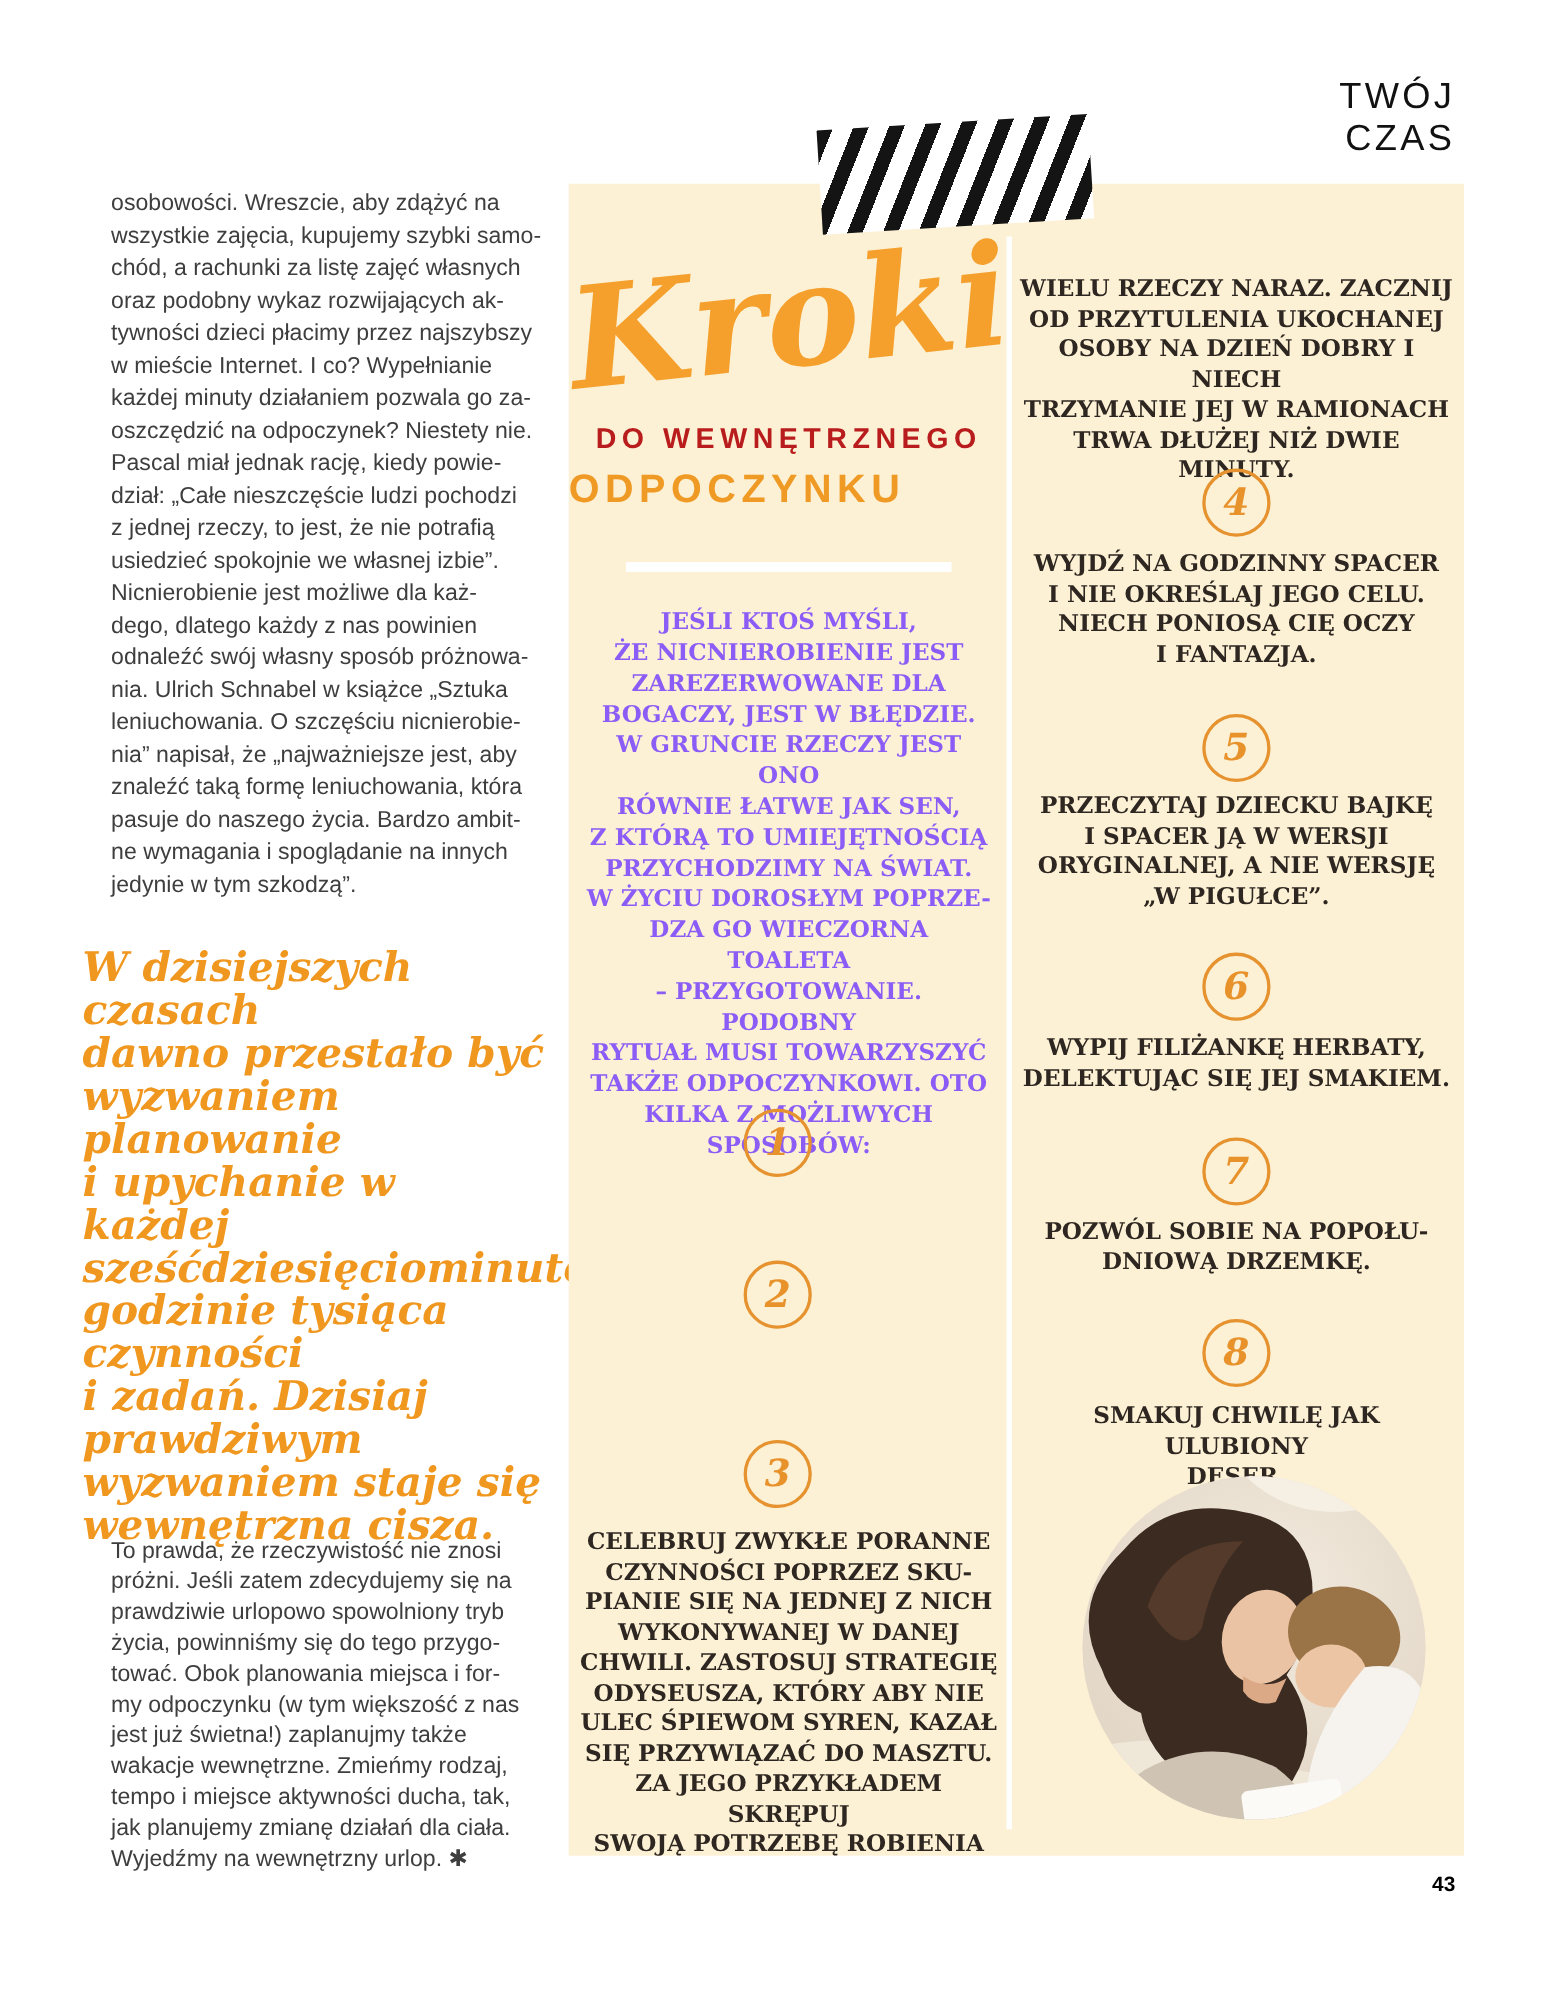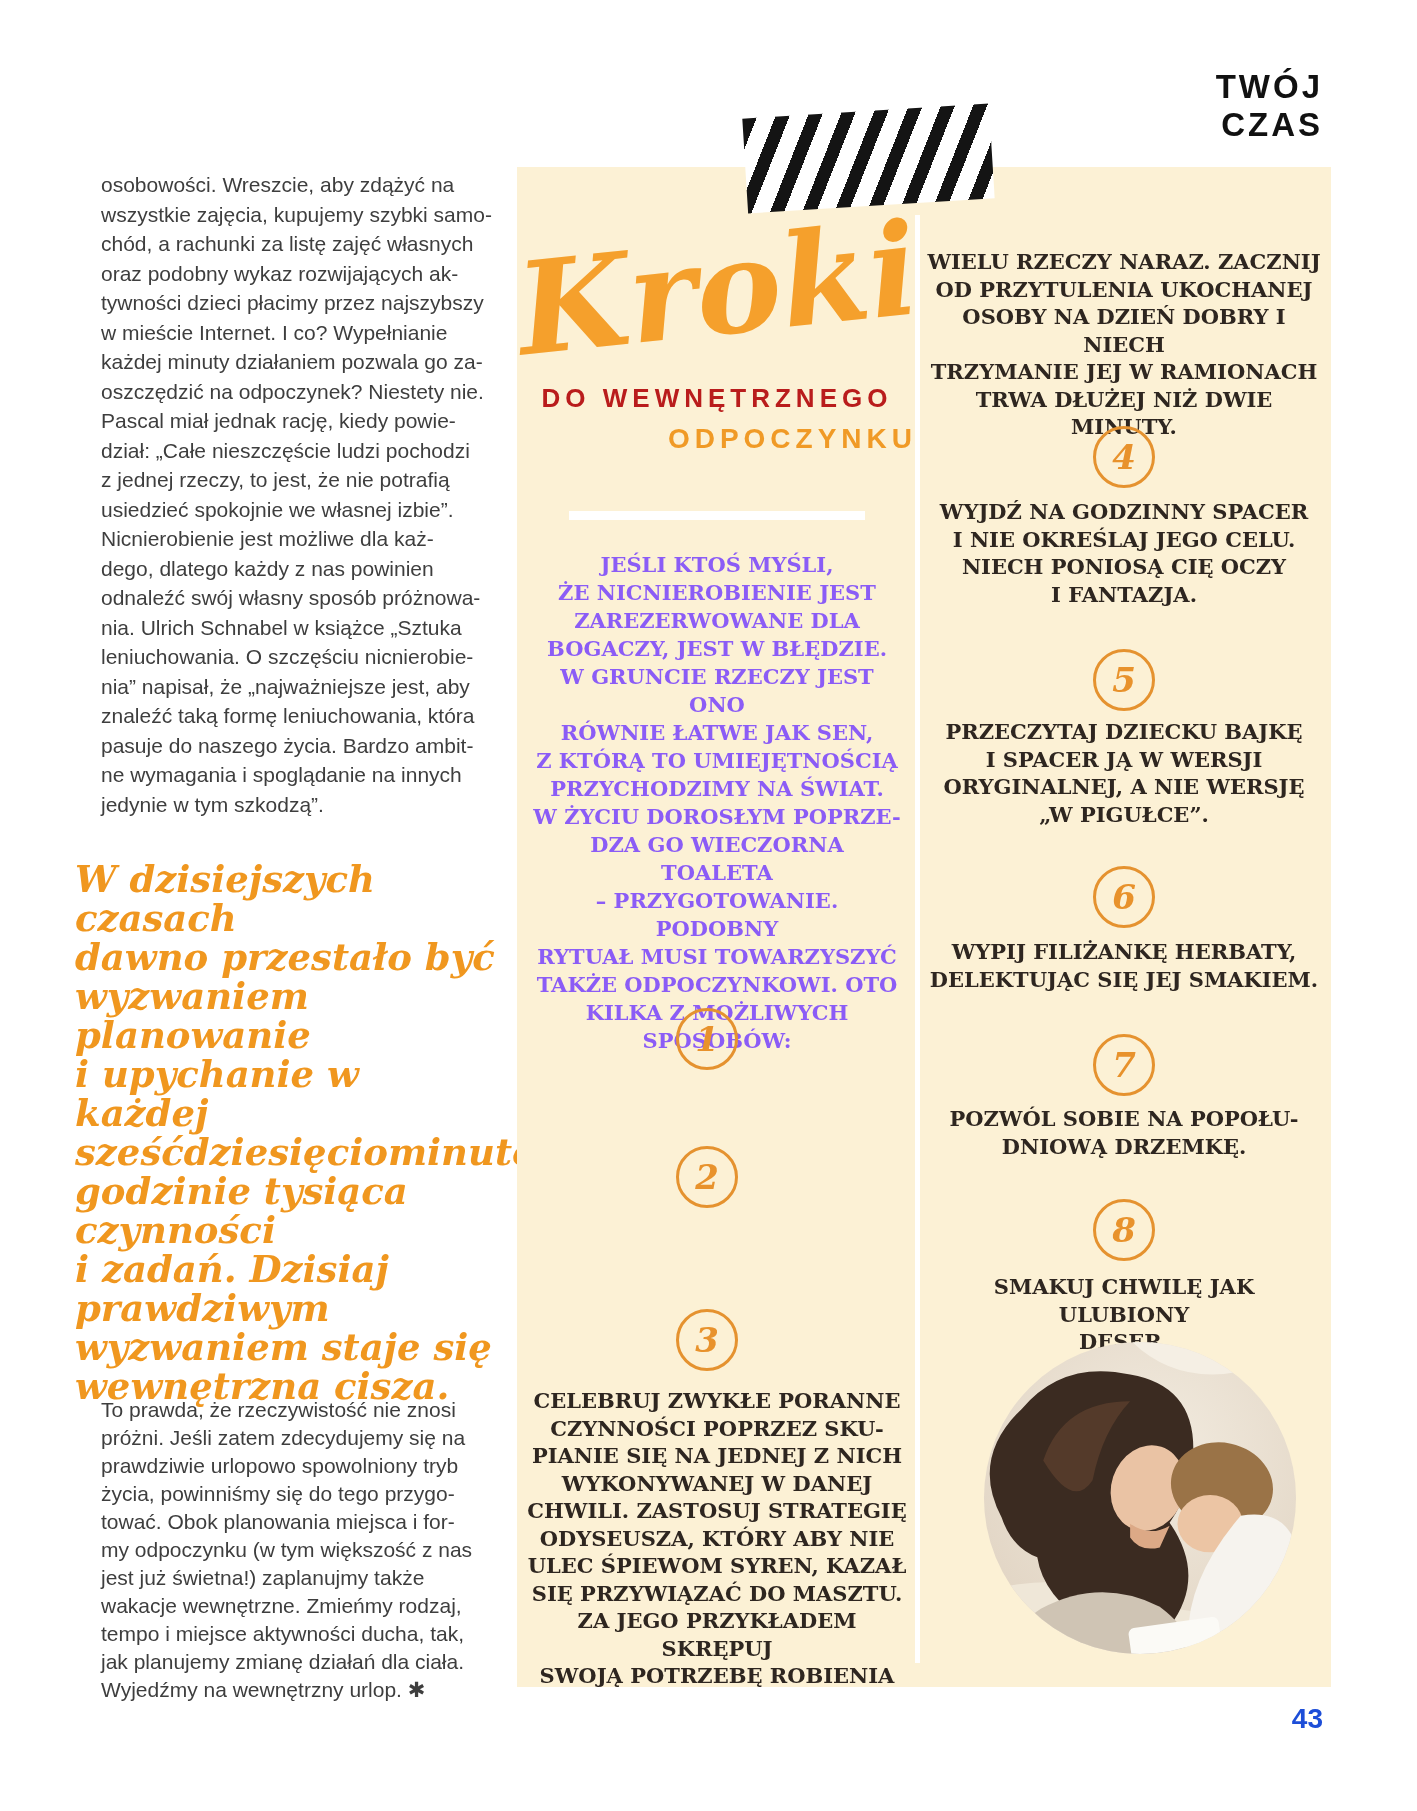--- a/index.html
+++ b/index.html
@@ -6,21 +6,21 @@
   #page{
     position:relative; width:1417px; height:1811px;
     background:#ffffff; overflow:hidden;
     font-family:"Liberation Sans", sans-serif;
   }
   .prelines{white-space:pre-line;}
 
   
   .section-label{
     position:absolute; top:68px; left:1108px; width:215px;
-    font-weight:bold; font-size:33px; letter-spacing:3px;
+    font-weight:normal; font-size:33px; letter-spacing:3px;
     color:#111111; text-align:right;
   }
 
   
   .para{
     position:absolute; left:101px; width:420px;
     font-size:21px; line-height:29.5px; color:#3e3e3e;
   }
   .para1{top:170px;}
   .para2{top:1396px; line-height:28px;}
@@ -58,22 +58,22 @@
     position:absolute; left:0; top:58px; width:400px;
     text-align:center; font-family:"DejaVu Serif", serif;
     font-style:italic; font-weight:bold; font-size:128px; line-height:1;
     color:#f5a02c; transform:rotate(-6deg);
   }
   .feature-sub1{
     position:absolute; left:0; top:216px; width:400px; text-align:center;
     font-weight:bold; font-size:26px; letter-spacing:5px; color:#b91c1c;
   }
   .feature-sub2{
-    position:absolute; left:0; top:256px; width:400px; text-align:right;
-    font-weight:bold; font-size:28px; letter-spacing:5px; color:#f09a26;
+    position:absolute; left:0; top:256px; width:400px; text-align:left;
+    font-weight:bold; font-size:36px; letter-spacing:5px; color:#f09a26;
   }
   .divider-bar{
     position:absolute; left:52px; top:344px; width:296px; height:9px;
     background:#ffffff;
   }
   .feature-intro{
     position:absolute; left:15px; top:384px; width:370px;
     text-align:center; font-family:"DejaVu Serif", serif;
     font-weight:bold; font-size:21px; line-height:28px; color:#8b5cf6;
   }
@@ -95,21 +95,21 @@
 
   
   .photo{
     position:absolute; left:465px; top:1173px; width:316px; height:316px;
     border-radius:50%; overflow:hidden;
   }
   .photo svg{display:block; width:100%; height:100%;}
 
   .page-number{
     position:absolute; left:1277px; top:1703px; width:46px;
-    font-weight:bold; font-size:28px; color:#1d4ed8; text-align:right;
+    font-weight:bold; font-size:19px; color:#000000; text-align:right;
   }
 </style>
 </head>
 <body>
 
 <div id="page">
 
   <div class="section-label">TWÓJ CZAS</div>
 
   <div class="para para1 prelines">osobowości. Wreszcie, aby zdążyć na

